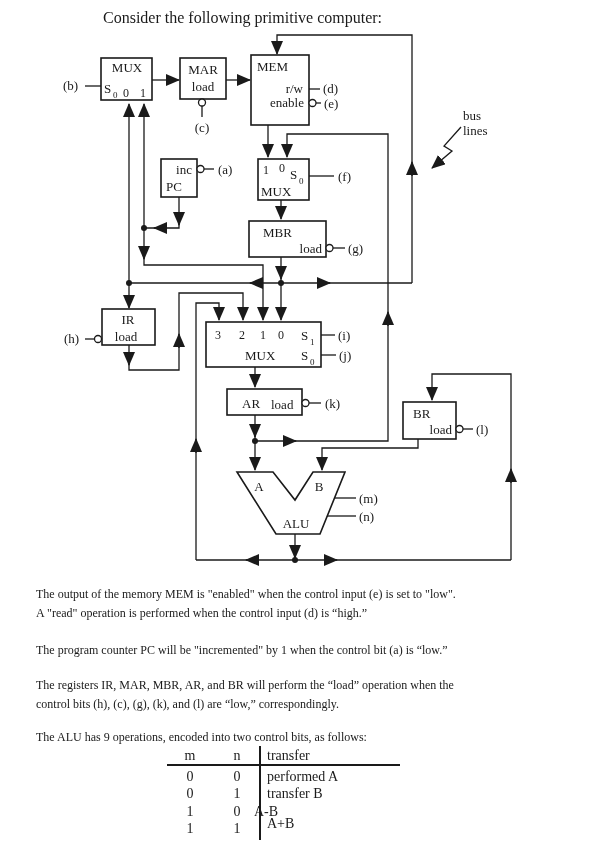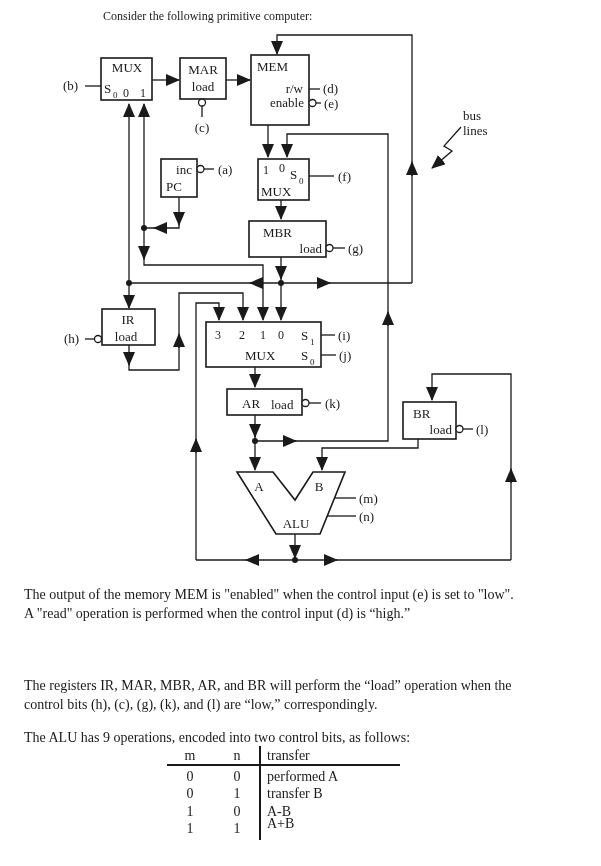--- a/index.html
+++ b/index.html
@@ -1,21 +1,21 @@
 <!DOCTYPE html>
 <html><head>
 <meta charset="utf-8">
 <style>
   html,body{margin:0;padding:0;background:#ffffff;}
   .page{position:relative;width:601px;height:866px;background:#ffffff;overflow:hidden;
         font-family:"Liberation Serif","DejaVu Serif",serif;color:#1a1a1a;}
-  .title{position:absolute;left:103px;top:9px;font-size:12px;white-space:nowrap;text-align:center;}
+  .title{position:absolute;left:103px;top:9px;font-size:16px;white-space:nowrap;text-align:center;}
   svg{position:absolute;left:0;top:0;}
   svg text{font-family:"Liberation Serif","DejaVu Serif",serif;fill:#1a1a1a;}
-  .para{position:absolute;left:24px;font-size:14px;white-space:nowrap;line-height:1.2;}
+  .para{position:absolute;left:36px;font-size:12px;white-space:nowrap;line-height:1.2;}
   .tcell{position:absolute;font-size:14px;white-space:nowrap;}
   .tcell.c{width:30px;text-align:center;}
   .hrule{position:absolute;left:167px;top:764px;width:233px;height:1.5px;background:#1a1a1a;}
   .vrule{position:absolute;left:259px;top:746px;width:1.5px;height:94px;background:#1a1a1a;}
 </style>
 </head>
 <body>
 
 <div class="page">
 
@@ -214,20 +214,21 @@
     </g>
 
     <g stroke="#1a1a1a" stroke-width="1.3">
       <line x1="334" y1="498" x2="356" y2="498"></line>
       <line x1="327" y1="516" x2="356" y2="516"></line>
     </g>
   </svg>
 
   <div class="para" style="top:587px">The output of the memory MEM is "enabled" when the control input (e) is set to "low".</div>
   <div class="para" style="top:606px">A "read" operation is performed when the control input (d) is “high.”</div>
+  <div class="para" style="top:643px">The program counter PC will be "incremented" by 1 when the control bit (a) is “low.”</div>
   <div class="para" style="top:678px">The registers IR, MAR, MBR, AR, and BR will perform the “load” operation when the</div>
   <div class="para" style="top:697px">control bits (h), (c), (g), (k), and (l) are “low,” correspondingly.</div>
   <div class="para" style="top:730px">The ALU has 9 operations, encoded into two control bits, as follows:</div>
 
   <div>
     <span class="tcell c" style="left:175px;top:748px">m</span>
     <span class="tcell c" style="left:222px;top:748px">n</span>
     <span class="tcell" style="left:267px;top:748px">transfer</span>
     <div class="hrule"></div>
     <div class="vrule"></div>
@@ -235,20 +236,20 @@
     <span class="tcell c" style="left:175px;top:769px">0</span>
     <span class="tcell c" style="left:222px;top:769px">0</span>
     <span class="tcell" style="left:267px;top:769px">performed A</span>
 
     <span class="tcell c" style="left:175px;top:786px">0</span>
     <span class="tcell c" style="left:222px;top:786px">1</span>
     <span class="tcell" style="left:267px;top:786px">transfer B</span>
 
     <span class="tcell c" style="left:175px;top:804px">1</span>
     <span class="tcell c" style="left:222px;top:804px">0</span>
-    <span class="tcell" style="left:267px;top:804px">A-B</span>
+    <span class="tcell" style="left:254px;top:804px">A-B</span>
 
     <span class="tcell c" style="left:175px;top:821px">1</span>
     <span class="tcell c" style="left:222px;top:821px">1</span>
     <span class="tcell" style="left:267px;top:816px">A+B</span>
   </div>
 
 </div>
 
 </body></html>

